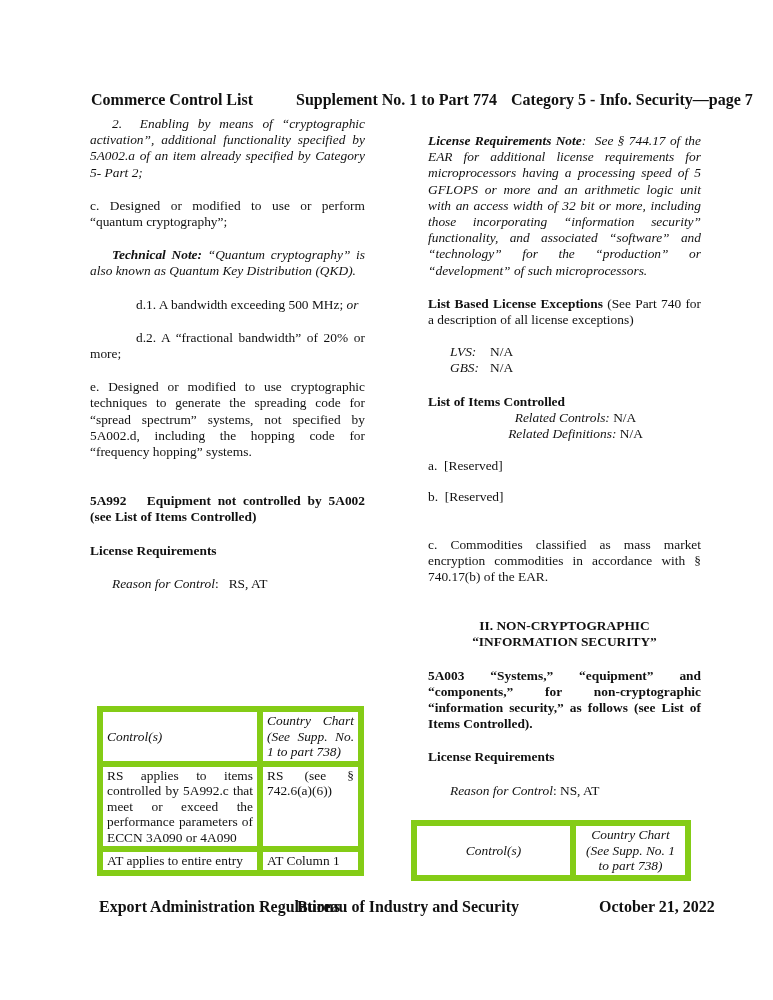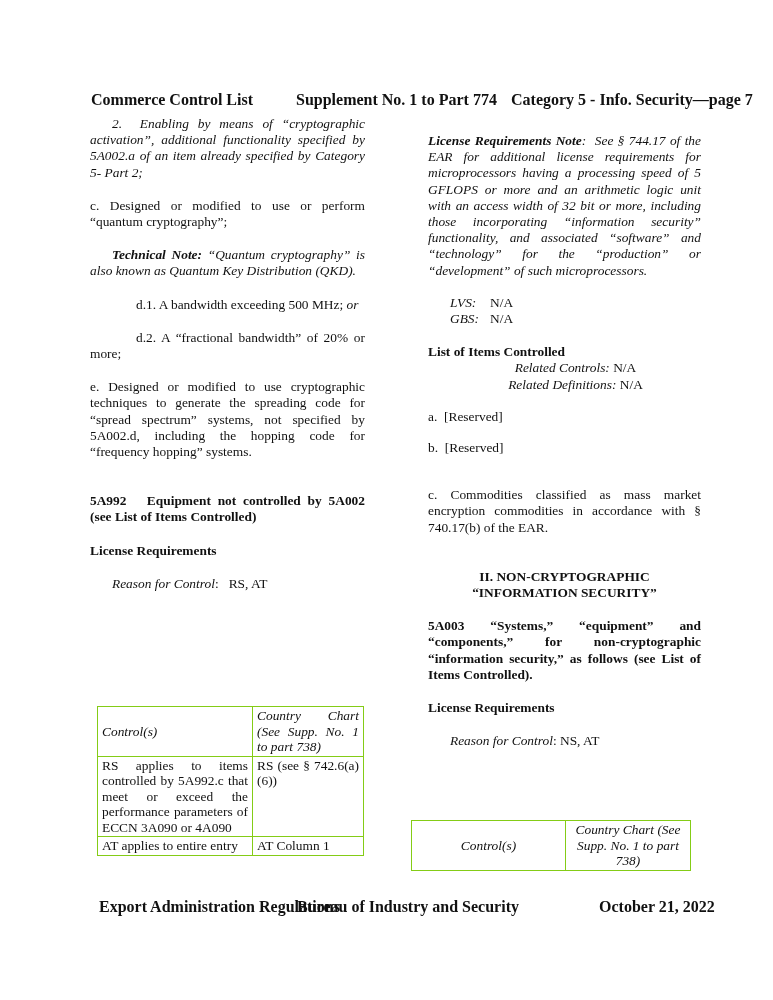--- a/index.html
+++ b/index.html
@@ -8,21 +8,21 @@
   .hdr, .ftr { position: absolute; font-weight: bold; font-size: 16px; white-space: nowrap; }
   .col { position: absolute; width: 275px; font-size: 13.4px; line-height: 16.2px; }
   .col p { margin: 0; }
   .just { text-align: justify; }
   .it { font-style: italic; }
   .b { font-weight: bold; }
   .ind { text-indent: 22px; }
   .ind2 { padding-left: 22px; }
   .ind3 { text-indent: 46px; }
   table.ctl { border-collapse: collapse; font-size: 13.4px; line-height: 15.5px; position: absolute; }
-  table.ctl td { border: 1px solid #84cc16; vertical-align: top; padding: 1px 4px; }
+  table.ctl td { border: 6px solid #84cc16; vertical-align: top; padding: 1px 4px; }
   .kv { display: flex; }
   .kv .k { width: 40px; font-style: italic; }
 </style>
 </head>
 <body>
 
 <div class="hdr" style="left:91px; top:91px;">Commerce Control List</div>
 <div class="hdr" style="left:296px; top:91px;">Supplement No. 1 to Part 774</div>
 <div class="hdr" style="left:511px; top:91px;">Category 5 - Info. Security—page 7</div>
 
@@ -60,20 +60,21 @@
   <tr>
     <td>AT applies to entire entry</td>
     <td>AT Column 1</td>
   </tr>
 </tbody>
   </table>
 
 <div class="col" style="left:428px; top:133px; width:273px;">
   <p class="just it"><span class="b">License Requirements Note</span><span>:&nbsp; See § 744.17 of the EAR for additional license requirements for microprocessors having a processing speed of 5 GFLOPS or more and an arithmetic logic unit with an access width of 32 bit or more, including those incorporating “information security” functionality, and associated “software” and “technology” for the “production” or “development” of such microprocessors.</span></p>
 
+  <p class="just" style="margin-top:17px;"><span class="b">List Based License Exceptions</span><span> (See Part 740 for a description of all license exceptions)</span></p>
 
   <div class="ind2" style="margin-top:16px;">
     <div class="kv">
         <span class="k">LVS:</span>
         <span>N/A</span>
       </div>
     <div class="kv">
         <span class="k">GBS:</span>
         <span>N/A</span>
       </div>

